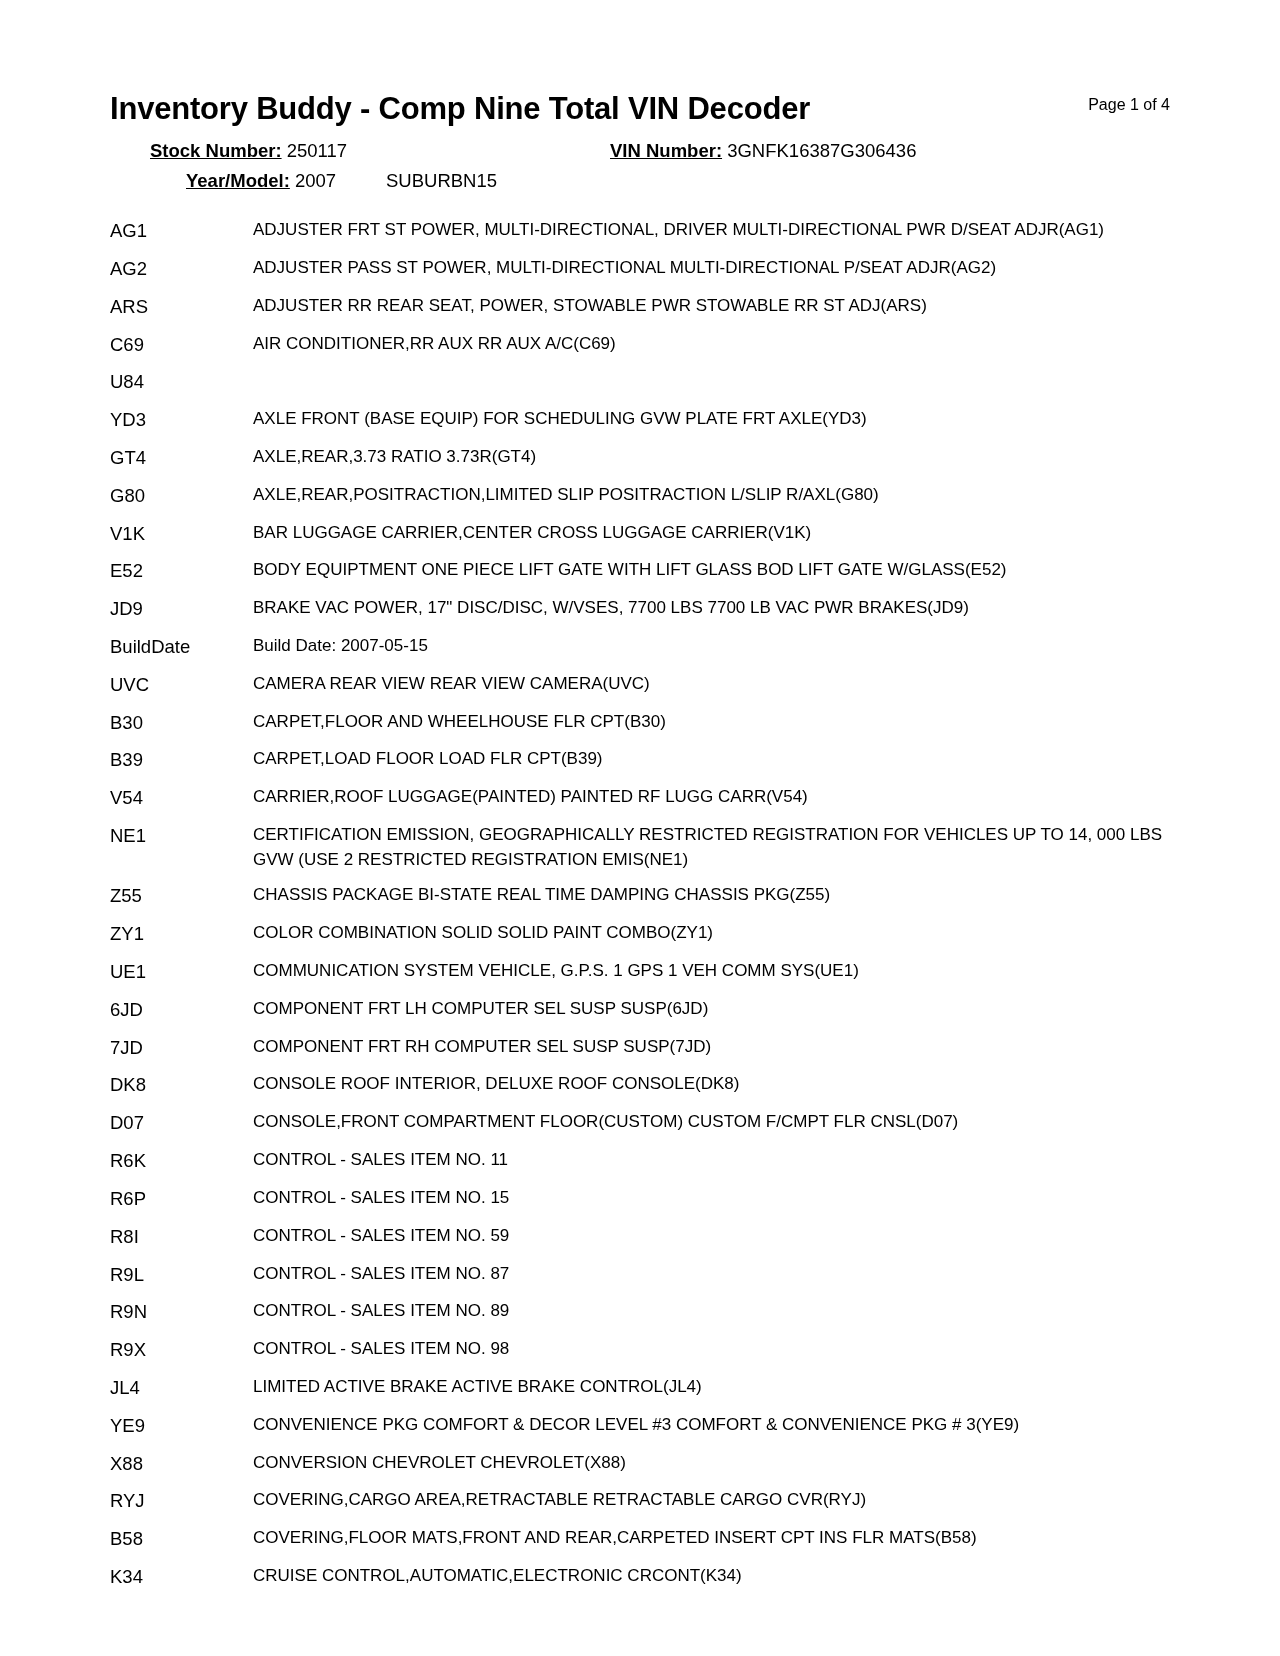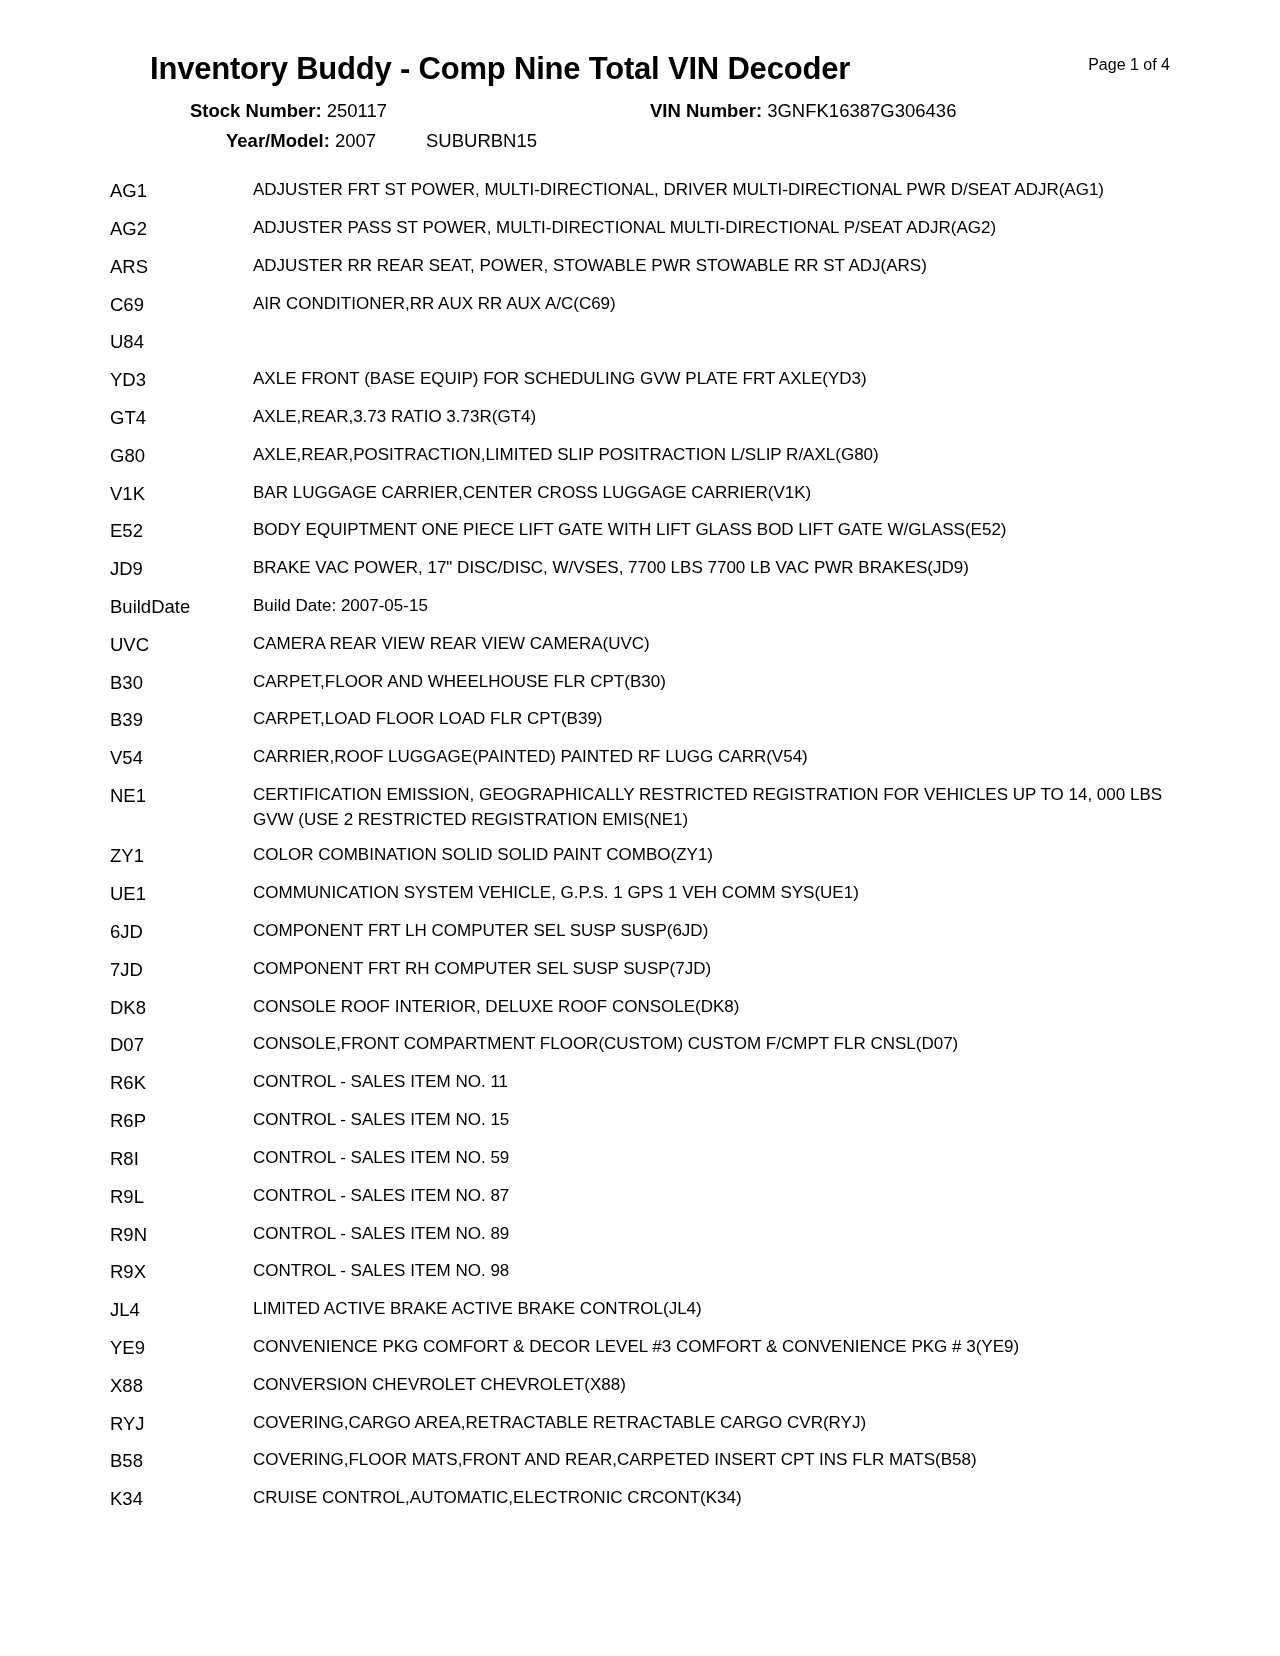--- a/index.html
+++ b/index.html
@@ -15,22 +15,21 @@
   }
   .page {
     position: relative;
     width: 1280px;
     min-height: 1656px;
     padding: 0;
     box-sizing: border-box;
   }
   .header-block {
     position: relative;
-    padding: 52px 110px 0 110px;
-    margin-left: 40px;
+    padding: 92px 110px 0 110px;
   }
   .title-row {
     position: relative;
     display: block;
   }
   .doc-title {
     font-size: 31px;
     font-weight: bold;
     letter-spacing: -0.2px;
     line-height: 1.1;
@@ -49,20 +48,21 @@
   }
   .meta-row {
     display: block;
     position: relative;
     font-size: 18.5px;
     line-height: 1.65;
     height: 30px;
   }
   .meta-label {
     font-weight: bold;
+    text-decoration: underline;
   }
   .meta-value {
     font-weight: normal;
   }
   .meta-col-left {
     position: absolute;
     left: 40px;
     white-space: nowrap;
   }
   .meta-col-right {
@@ -197,20 +197,24 @@
       </div>
       <div class="opt-row">
         <div class="opt-code">V54</div>
         <div class="opt-desc">CARRIER,ROOF LUGGAGE(PAINTED) PAINTED RF LUGG CARR(V54)</div>
       </div>
       <div class="opt-row">
         <div class="opt-code">NE1</div>
         <div class="opt-desc">CERTIFICATION EMISSION, GEOGRAPHICALLY RESTRICTED REGISTRATION FOR VEHICLES UP TO 14, 000 LBS GVW (USE 2 RESTRICTED REGISTRATION EMIS(NE1)</div>
       </div>
       <div class="opt-row">
+        <div class="opt-code">Z55</div>
+        <div class="opt-desc">CHASSIS PACKAGE BI-STATE REAL TIME DAMPING CHASSIS PKG(Z55)</div>
+      </div>
+      <div class="opt-row">
         <div class="opt-code">ZY1</div>
         <div class="opt-desc">COLOR COMBINATION SOLID SOLID PAINT COMBO(ZY1)</div>
       </div>
       <div class="opt-row">
         <div class="opt-code">UE1</div>
         <div class="opt-desc">COMMUNICATION SYSTEM VEHICLE, G.P.S. 1 GPS 1 VEH COMM SYS(UE1)</div>
       </div>
       <div class="opt-row">
         <div class="opt-code">6JD</div>
         <div class="opt-desc">COMPONENT FRT LH COMPUTER SEL SUSP SUSP(6JD)</div>

